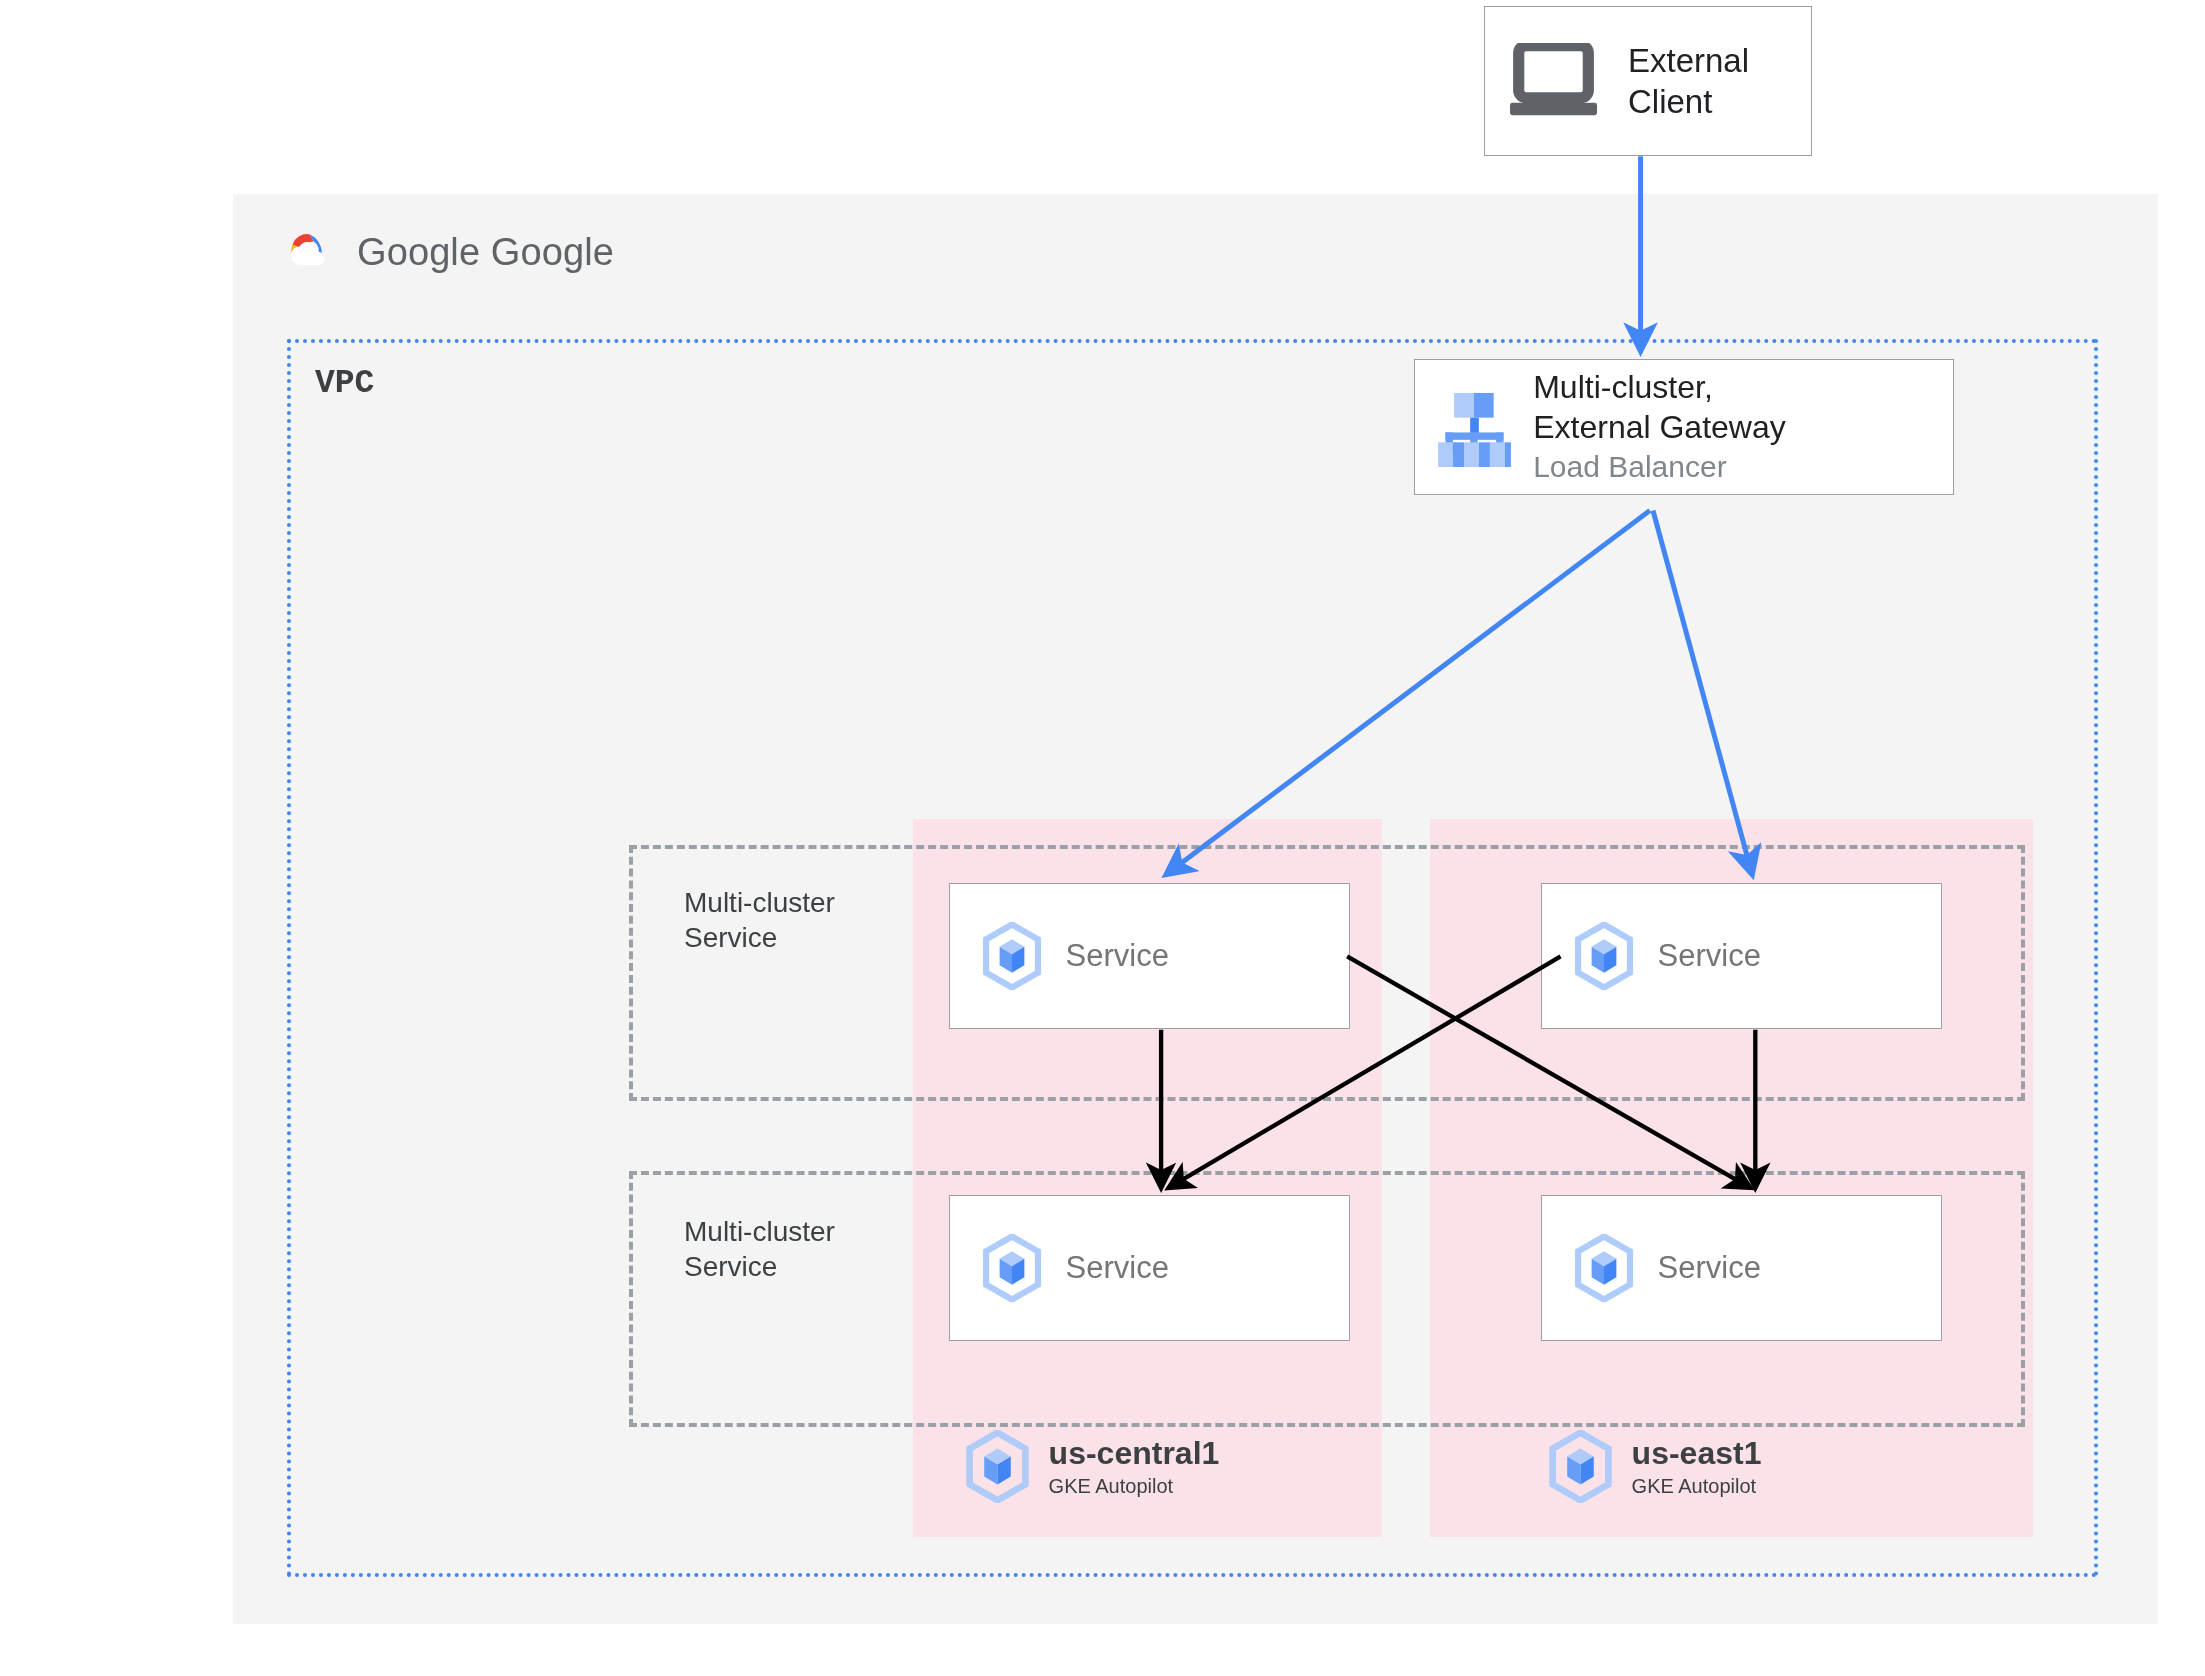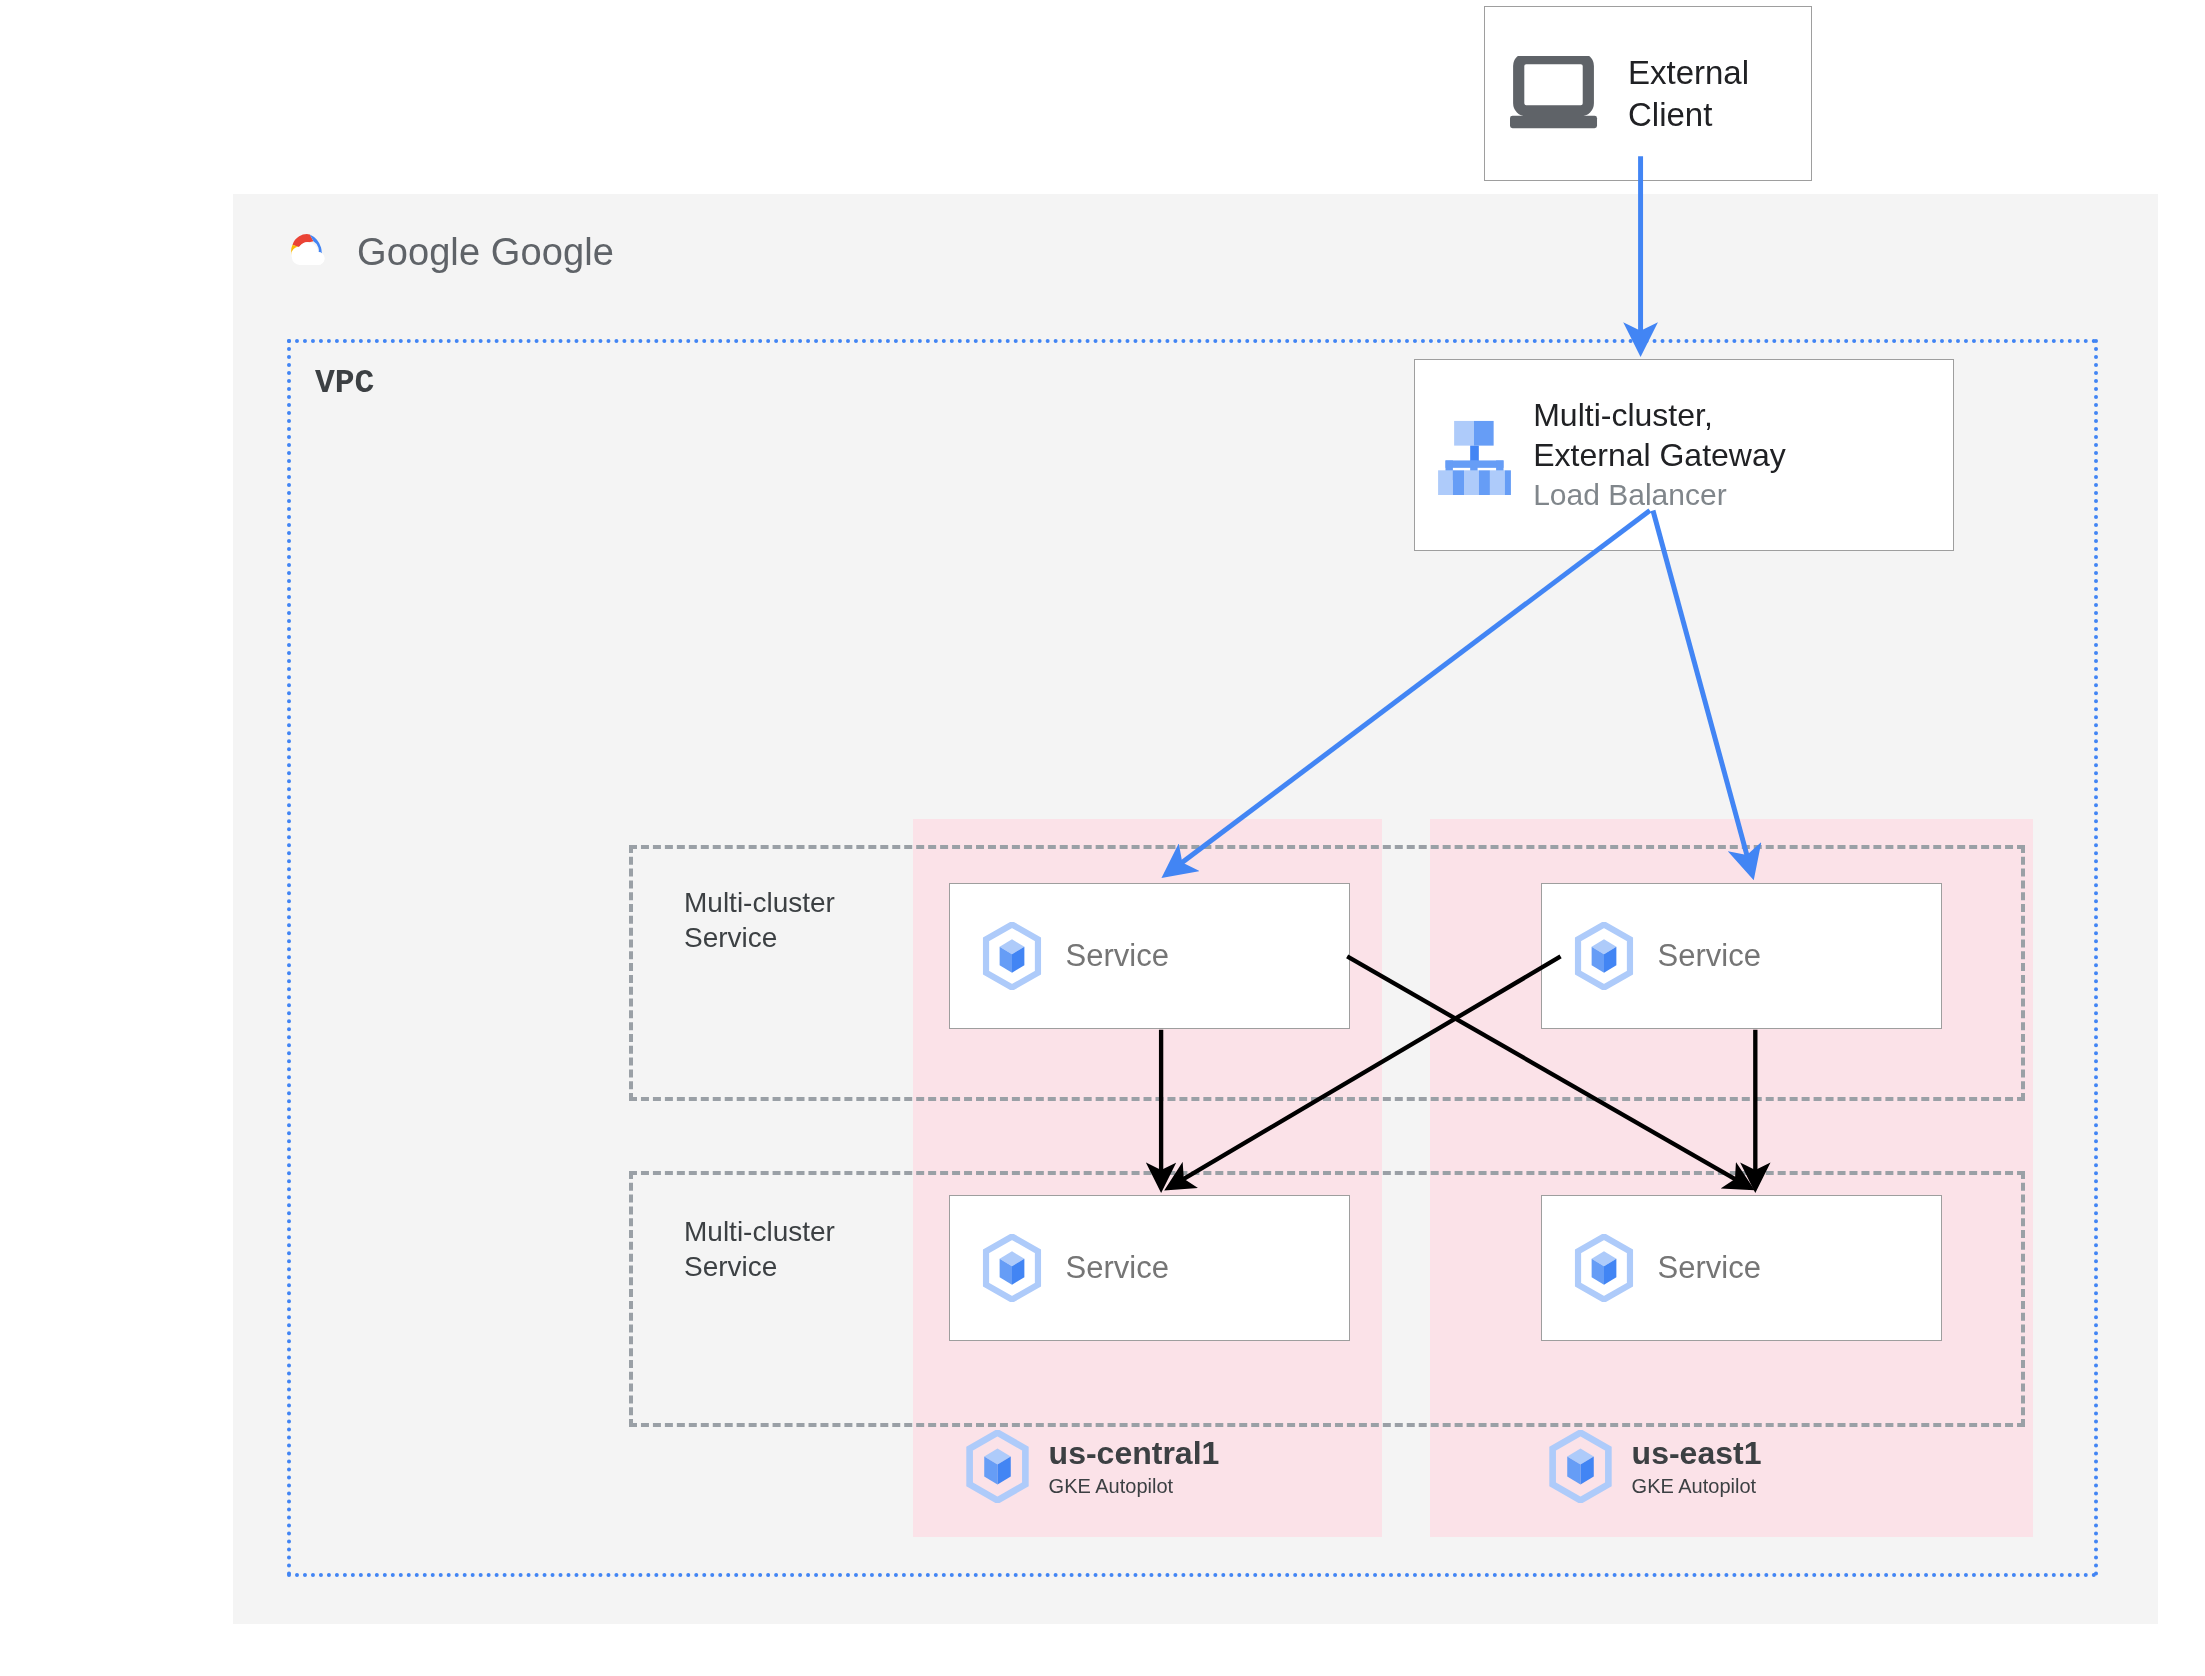--- a/index.html
+++ b/index.html
@@ -15,21 +15,21 @@
     width: 2205px;
     height: 1676px;
     background: #ffffff;
     overflow: hidden;
   }
   .abs { position: absolute; }
 
   
   #external-client-box {
     left: 1484px; top: 6.2px;
-    width: 328px; height: 175px;
+    width: 328px; height: 150px;
     background: #ffffff;
     border: 1.9px solid #9e9e9e;
     box-sizing: border-box;
     display: flex;
     align-items: center;
     padding-left: 25px;
     gap: 26px;
   }
   #external-client-label {
     font-size: 33px;
@@ -116,21 +116,21 @@
     color: #757575;
   }
   #service-top-left     { left: 949px; top: 883px; }
   #service-top-right    { left: 1541px; top: 883px; }
   #service-bottom-left  { left: 949px; top: 1195px; }
   #service-bottom-right { left: 1541px; top: 1195px; }
 
   
   #lb-box {
     left: 1414px; top: 359px;
-    width: 540px; height: 192px;
+    width: 540px; height: 136px;
     background: #ffffff;
     border: 1.9px solid #9e9e9e;
     box-sizing: border-box;
     display: flex;
     align-items: center;
     padding-left: 18.6px;
     gap: 18.6px;
   }
   #lb-text { display: flex; flex-direction: column; }
   #lb-title {

